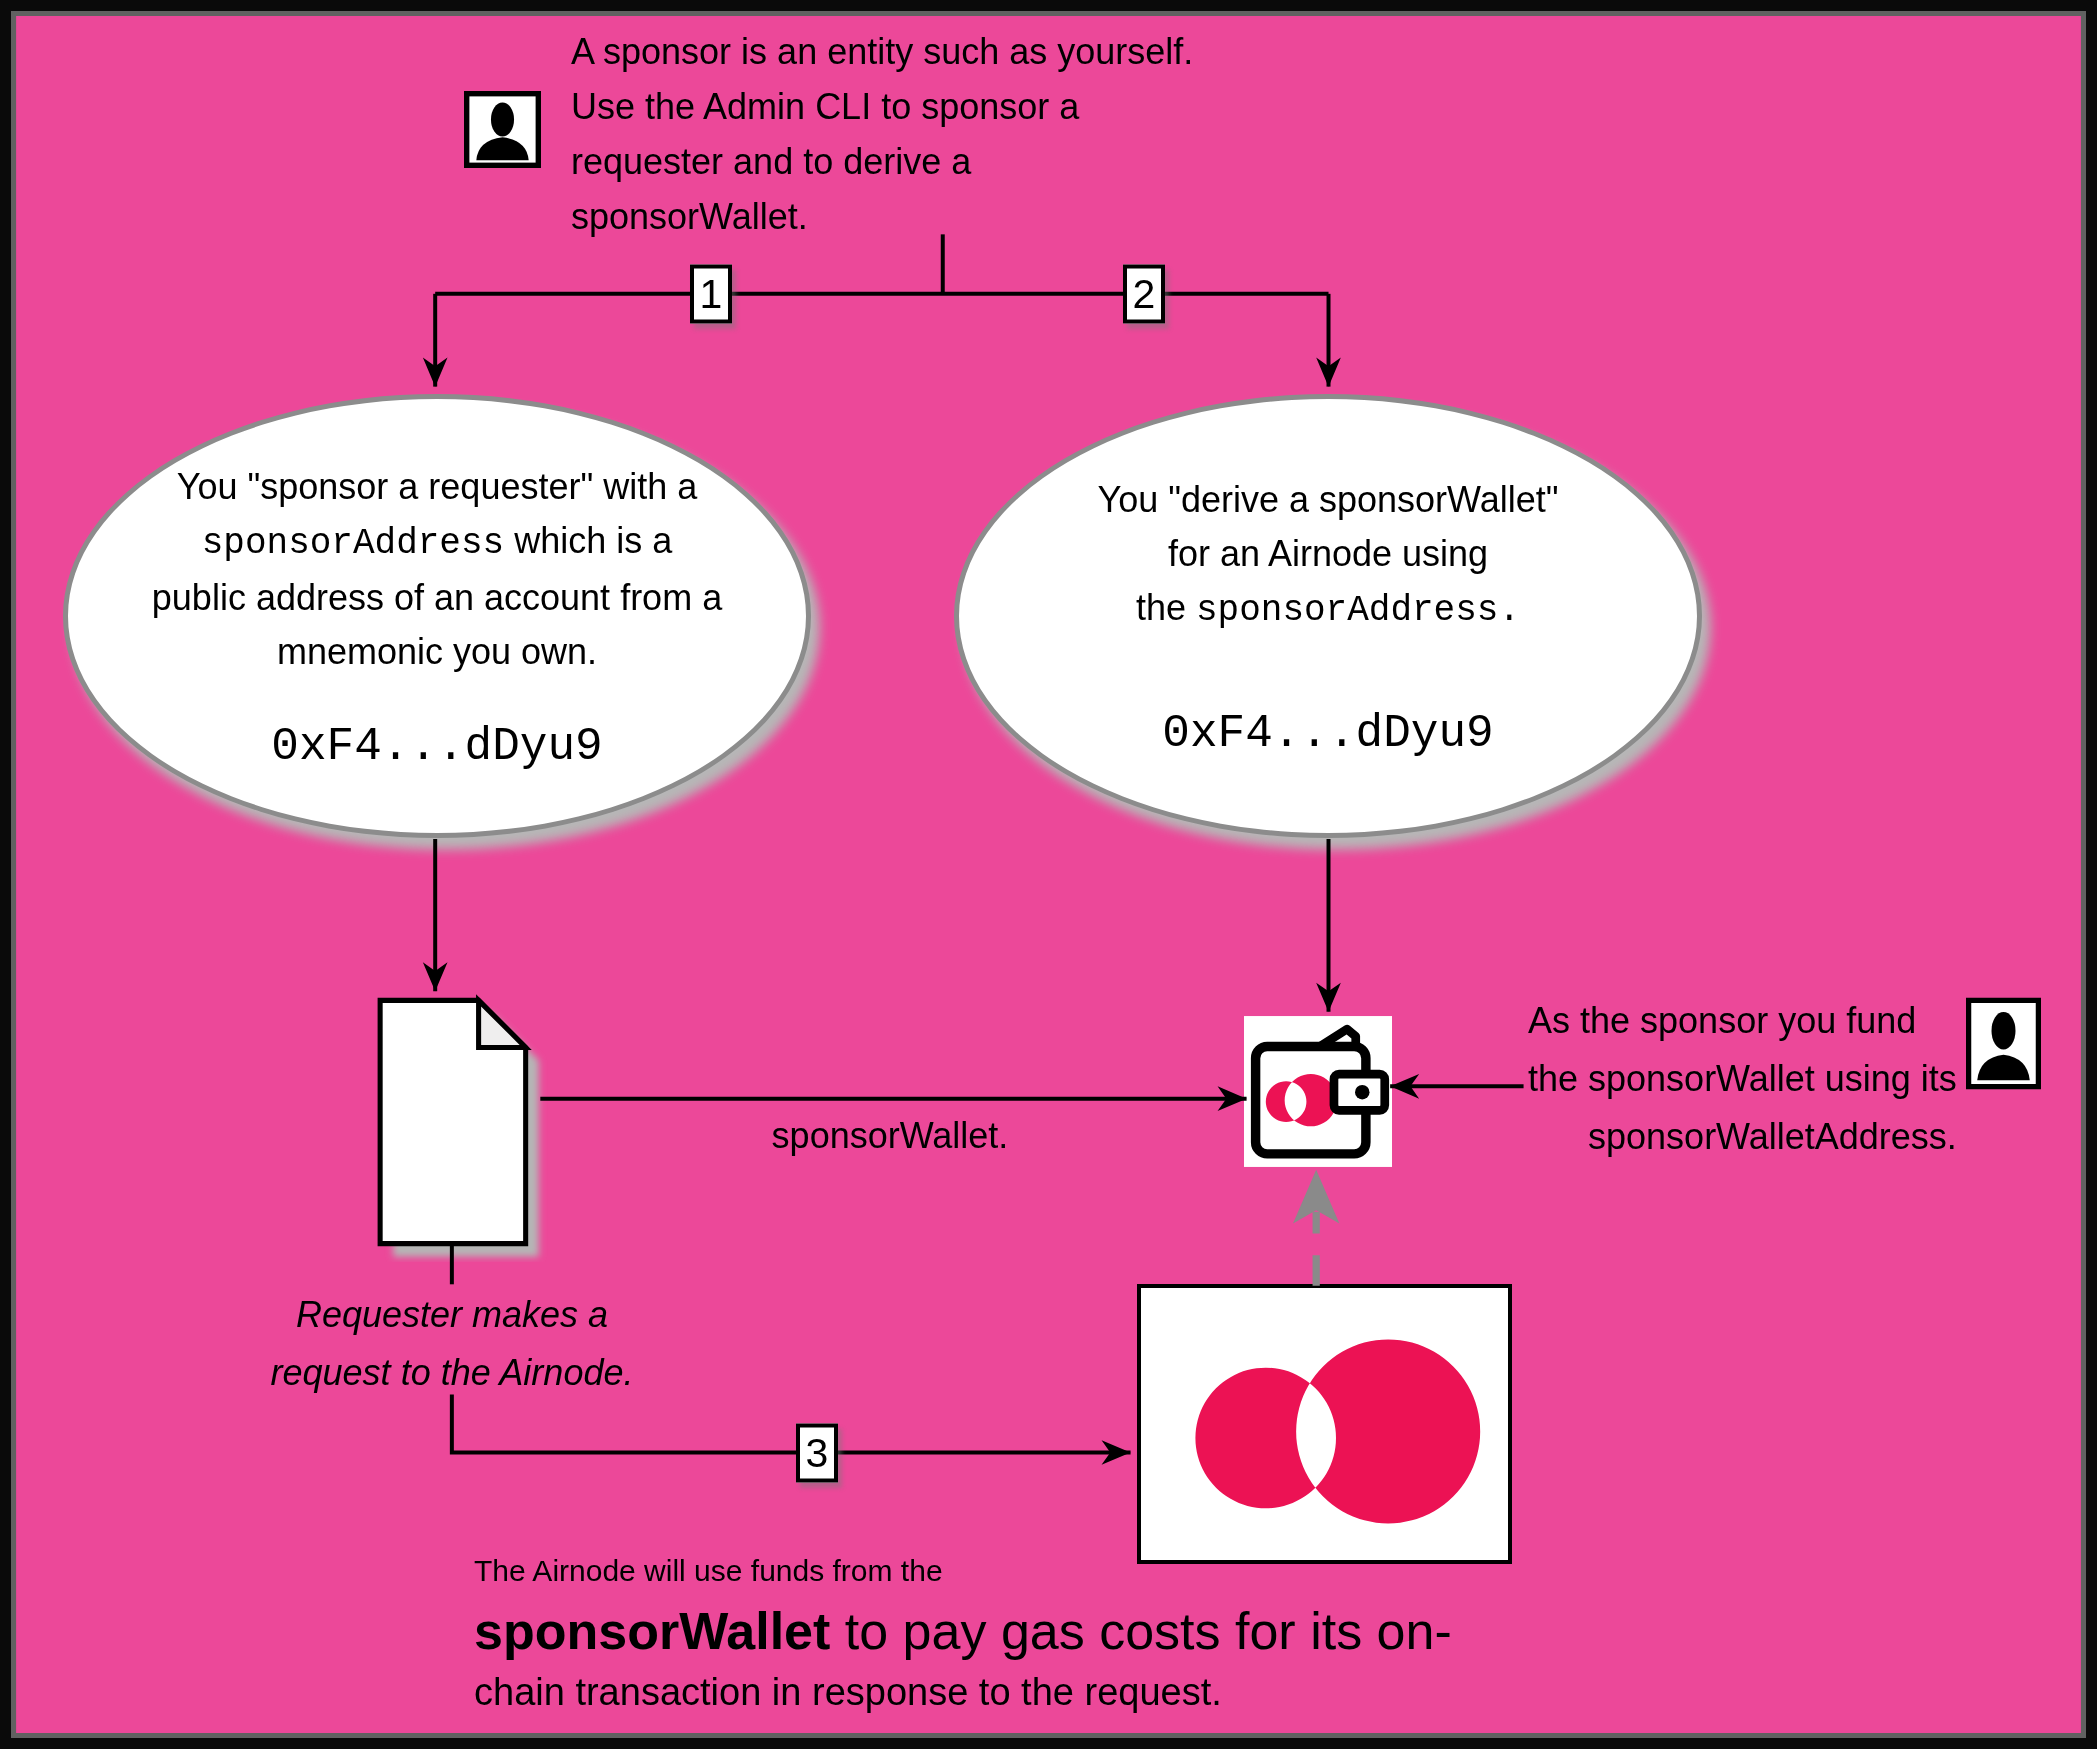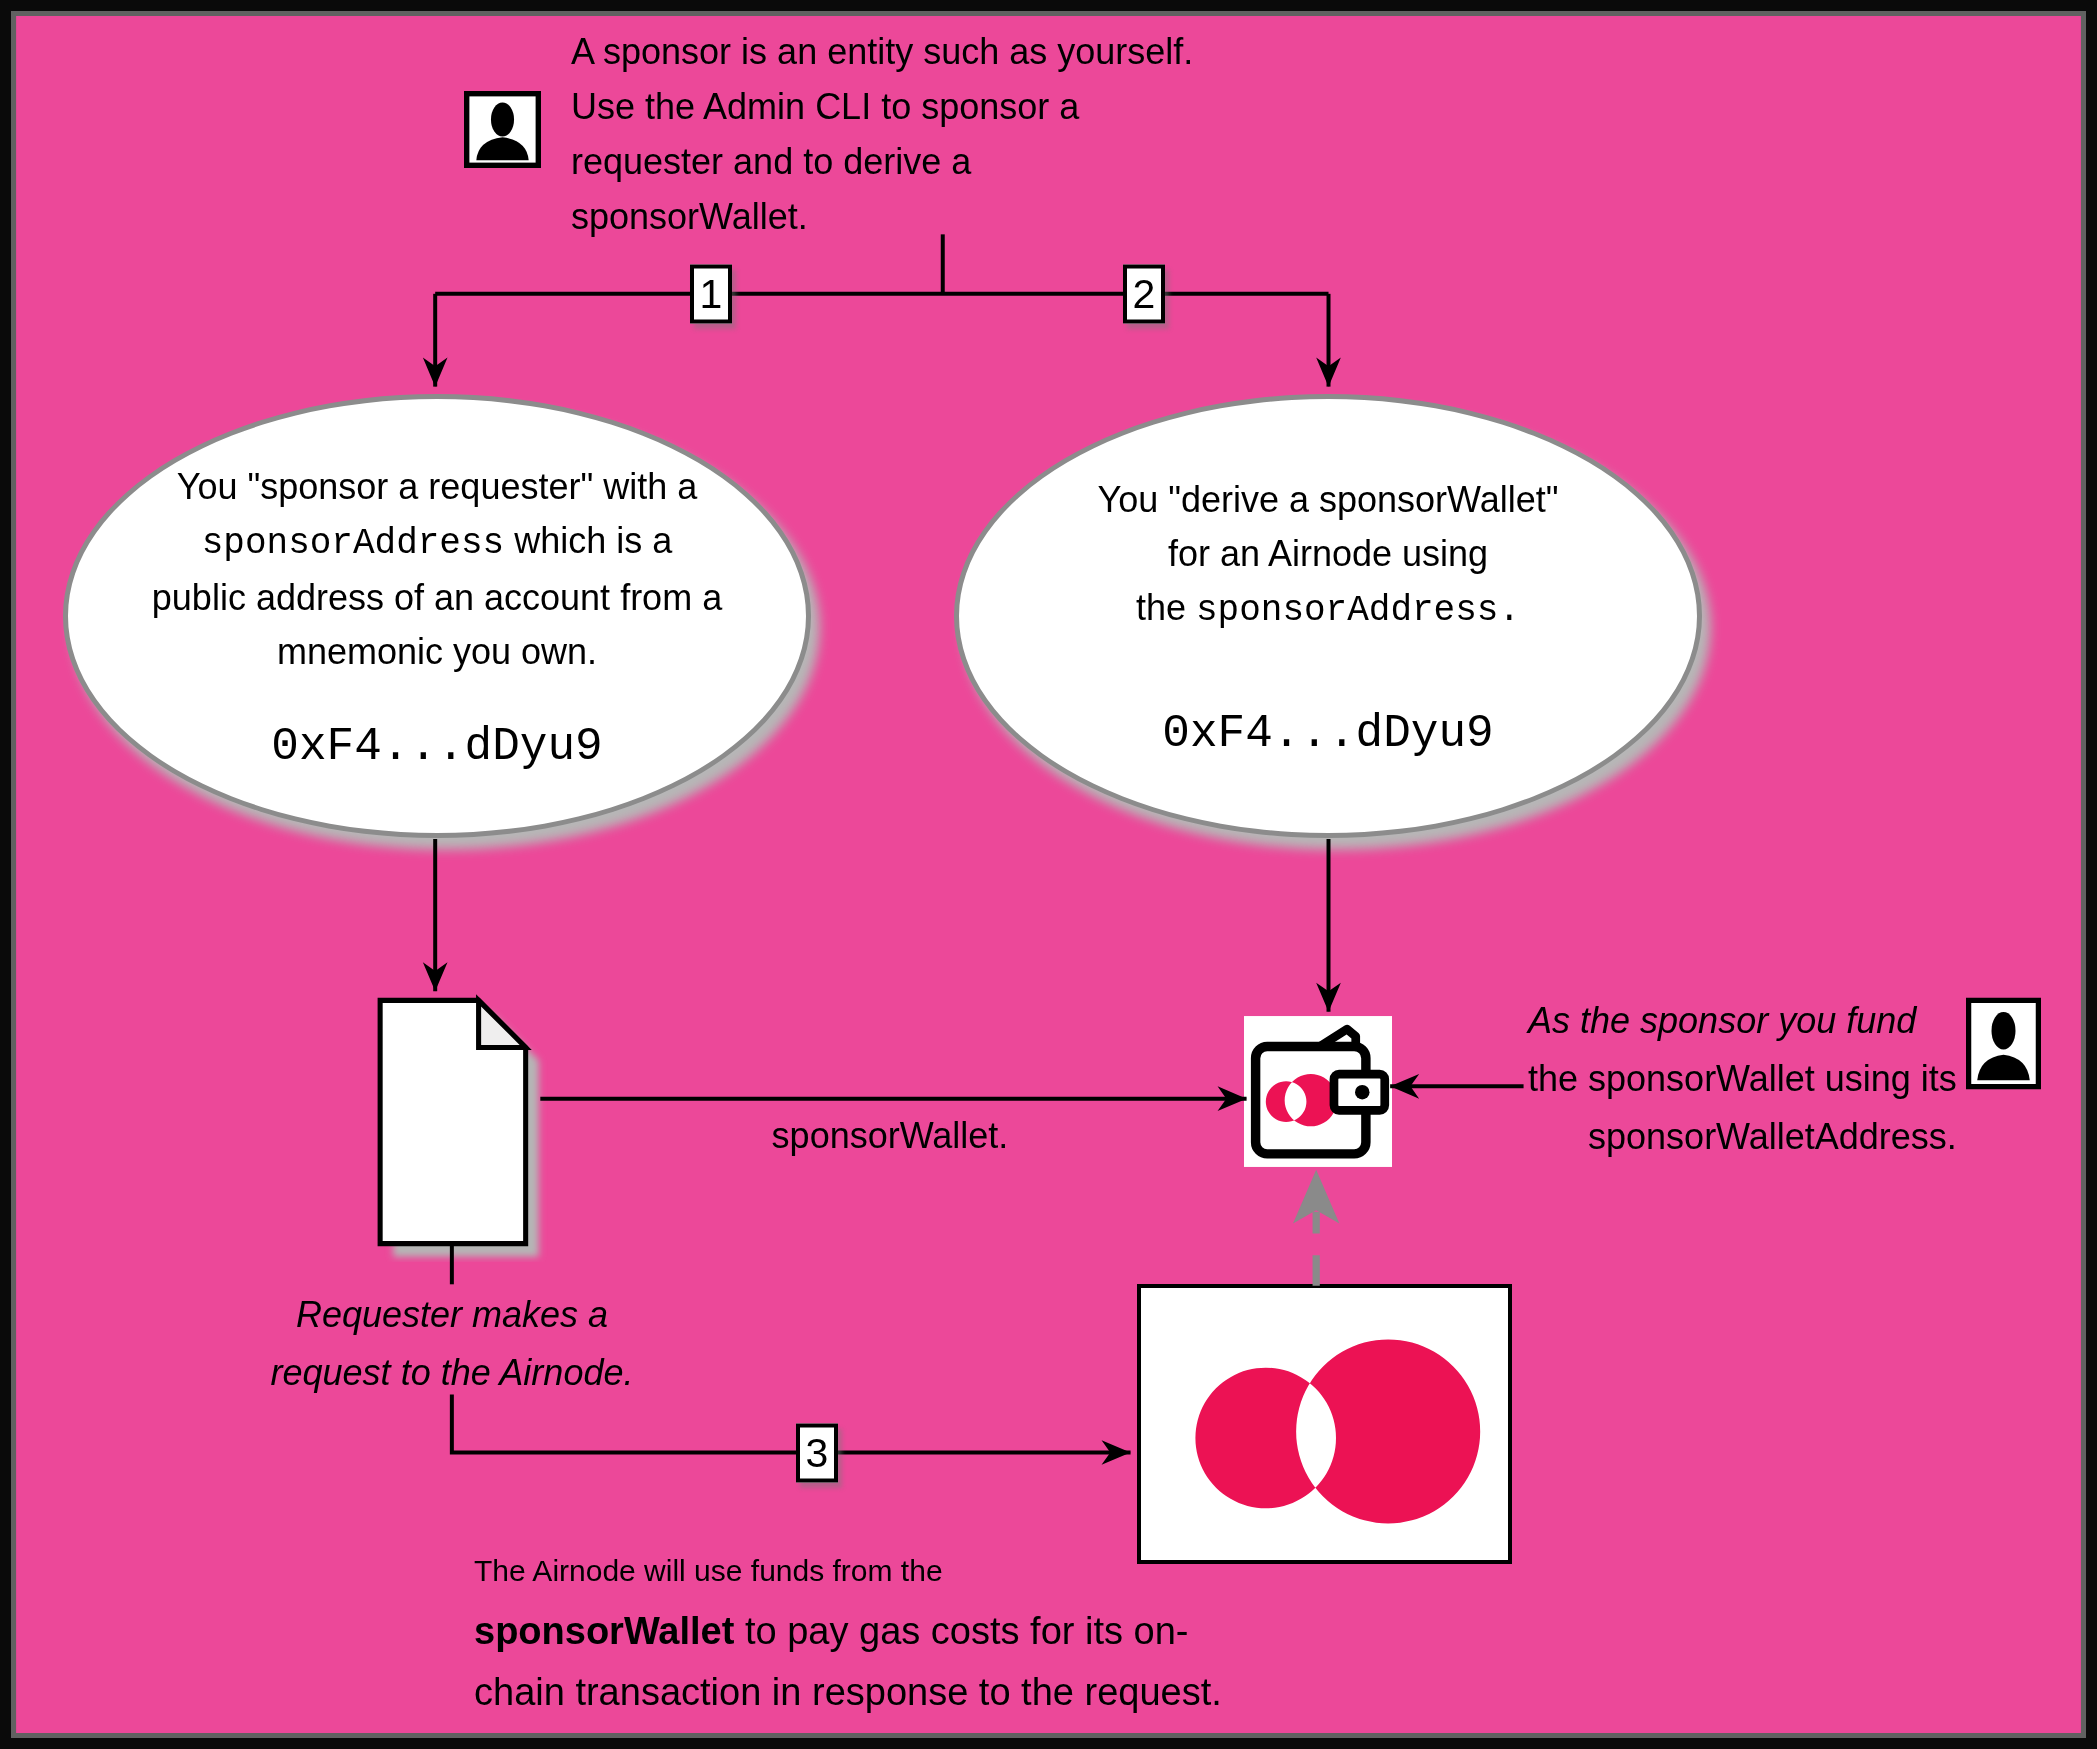--- a/index.html
+++ b/index.html
@@ -147,25 +147,25 @@
   <div class="numbox" style="left:806px;top:1442px;">3</div>
 
   <div class="abs txt center" style="left:625px;top:1097px;width:508px;">sponsorWallet.</div>
 
   <div class="abs center" style="left:187px;top:1275px;width:508px;font-style:italic;">
     <div class="txt" style="line-height:58px;">Requester makes a</div>
     <div class="txt" style="line-height:58px;">request to the Airnode.</div>
   </div>
 
   <div class="abs" style="left:1517px;top:981px;">
-    <div class="txt" style="line-height:58px;font-style:italic;">As the sponsor you fund</div>
+    <div class="txt" style="line-height:58px;">As the sponsor you fund</div>
     <div class="txt" style="line-height:58px;">the sponsorWallet using its</div>
     <div class="txt" style="line-height:58px;text-align:right;">sponsorWalletAddress.</div>
   </div>
 
   <div class="abs" style="left:463px;top:1529px;">
     <div class="txt" style="font-size:30px;line-height:61px;">The Airnode will use funds from the</div>
-    <div class="txt" style="font-size:38px;line-height:61px;"><b>sponsorWallet</b><span> to pay gas costs for its on-</span></div>
+    <div class="txt" style="font-size:52px;line-height:61px;"><b>sponsorWallet</b><span> to pay gas costs for its on-</span></div>
     <div class="txt" style="font-size:38px;line-height:61px;">chain transaction in response to the request.</div>
   </div>
 
 </div>
 
 
 </body></html>

